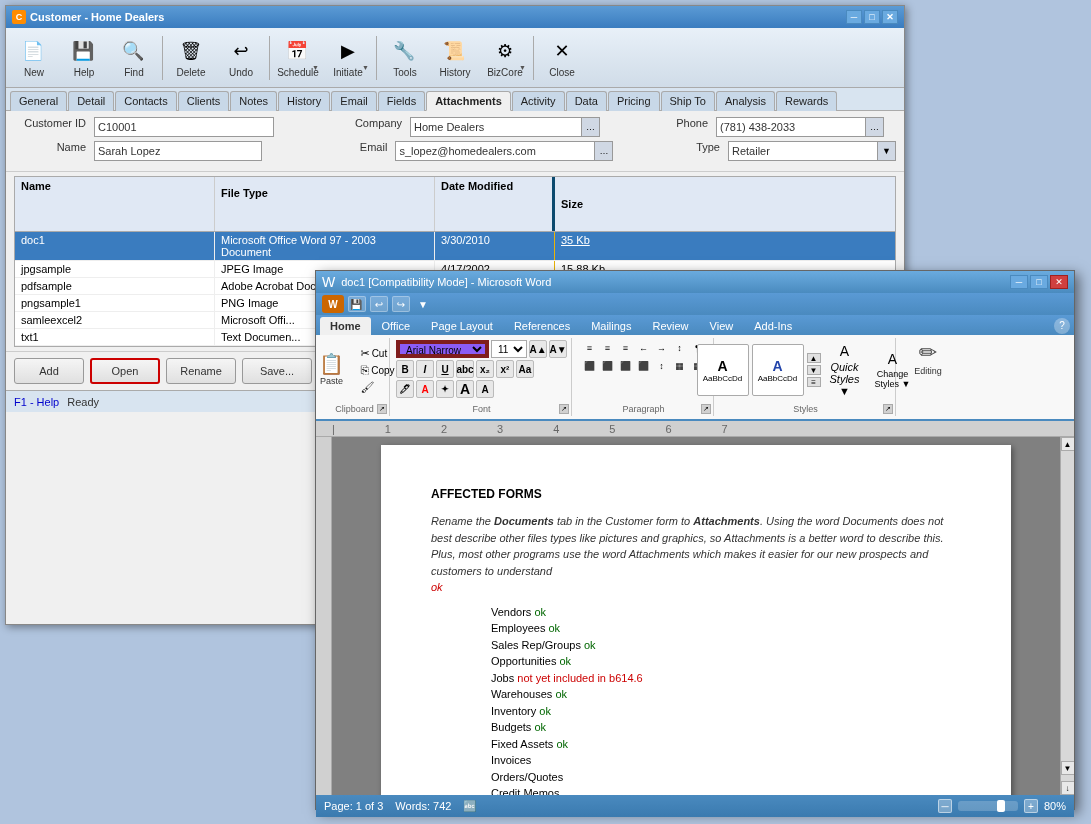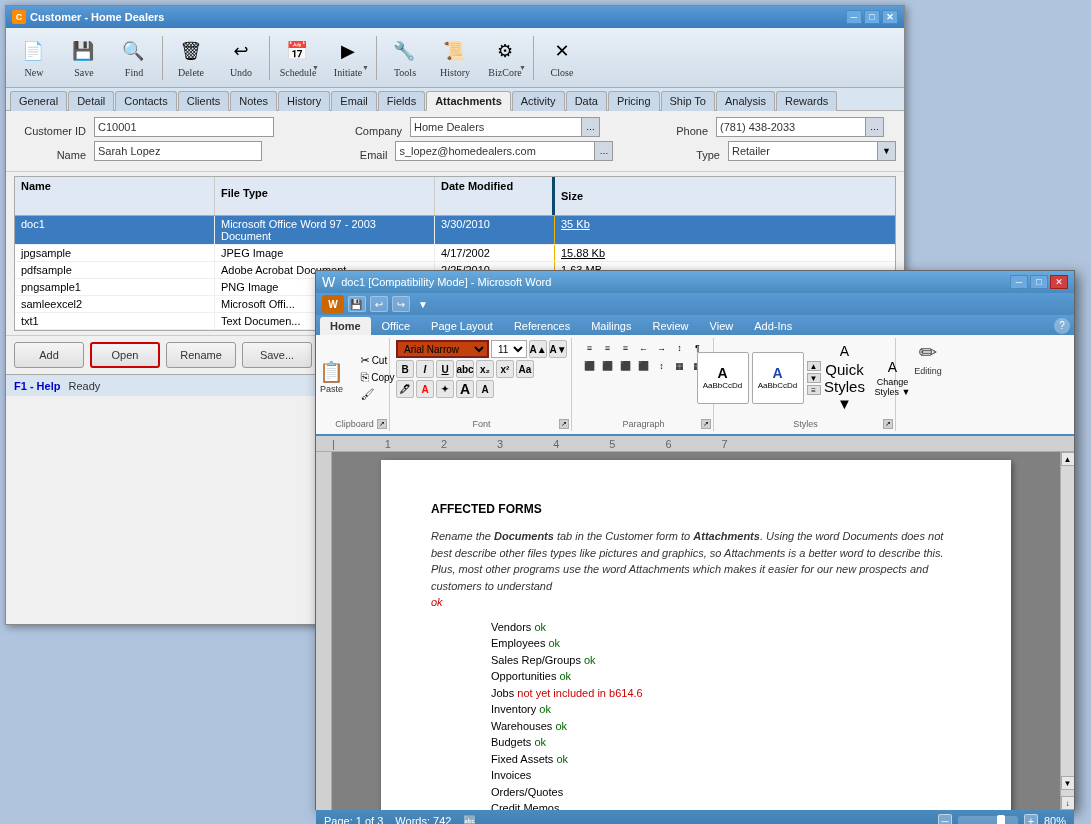--- a/index.html
+++ b/index.html
@@ -48,21 +48,21 @@
       display: flex; flex-direction: column; align-items: center; justify-content: center;
       width: 48px; height: 52px;
       background: transparent;
       border: 1px solid transparent;
       border-radius: 3px;
       cursor: pointer;
       gap: 2px;
       padding: 2px;
     }
     .toolbar-icon { width: 28px; height: 28px; display: flex; align-items: center; justify-content: center; font-size: 18px; }
-    .toolbar-label { font-size: 10px; color: #333; text-align: center; font-family: Liberation Serif, serif; }
+    .toolbar-label { font-size: 10px; color: #333; text-align: center; }
     .toolbar-sep { width: 1px; height: 44px; background: #aaa; margin: 0 2px; }
 
     
     .toolbar-btn-drop { position: relative; }
     .drop-arrow { position: absolute; right: 2px; bottom: 12px; font-size: 7px; color: #555; }
 
     
     .tabs-row {
       background: #d8e4f0;
       border-bottom: 1px solid #aaa;
@@ -88,21 +88,21 @@
       font-weight: bold;
       z-index: 1;
     }
 
     
     .form-area {
       background: #f0f0f0;
       padding: 6px 8px;
       border-bottom: 1px solid #ccc;
     }
-    .form-row { display: flex; align-items: flex-end; margin-bottom: 4px; gap: 8px; }
+    .form-row { display: flex; align-items: flex-start; margin-bottom: 4px; gap: 8px; }
     .form-label { width: 72px; text-align: right; font-size: 11px; color: #333; flex-shrink: 0; }
     .form-input {
       height: 20px;
       border: 1px solid #999;
       background: white;
       padding: 0 3px;
       font-size: 11px;
       color: #333;
     }
     .form-input-md { width: 180px; }
@@ -124,21 +124,21 @@
     .file-list-header {
       display: flex;
       background: #e0e8f4;
       border-bottom: 1px solid #aaa;
       font-weight: bold;
       font-size: 11px;
     }
     .file-col-name { width: 200px; padding: 3px 6px; border-right: 1px solid #ccc; flex-shrink: 0; }
     .file-col-type { width: 220px; padding: 10px 6px; border-right: 1px solid #ccc; flex-shrink: 0; }
     .file-col-date { width: 120px; padding: 3px 6px; border-right: 3px solid #0c4a6e; flex-shrink: 0; }
-    .file-col-size { flex: 1; padding: 13px 6px; }
+    .file-col-size { flex: 1; padding: 21px 6px; }
     .file-row {
       display: flex;
       border-bottom: 1px solid #eee;
       font-size: 11px;
       cursor: pointer;
     }
     .file-row.selected { background: #3a7cbf; color: white; }
     .file-row .file-col-name { width: 200px; padding: 2px 6px; border-right: 1px solid #eee; flex-shrink: 0; }
     .file-row .file-col-type { width: 220px; padding: 2px 6px; border-right: 1px solid #eee; flex-shrink: 0; }
     .file-row .file-col-date { width: 120px; padding: 2px 6px; border-right: 1px solid #eab308; flex-shrink: 0; }
@@ -168,21 +168,21 @@
     
     .status-bar {
       background: #d8e4f0;
       border-top: 1px solid #aaa;
       padding: 2px 8px;
       display: flex;
       align-items: center;
       gap: 8px;
       height: 22px;
     }
-    .status-help { color: #0000cc; font-size: 11px; font-weight: bold; }
+    .status-help { color: #0000cc; font-size: 11px; }
     .status-text { font-size: 11px; color: #333; }
 
     
     .word-window {
       position: absolute;
       top: 270px; left: 315px;
       width: 760px;
       height: 540px;
       background: #f0f0f0;
       border: 1px solid #666;
@@ -289,21 +289,21 @@
 
     .ribbon-small-btns {
       display: flex; flex-direction: column; gap: 1px;
     }
     .ribbon-sm-btn {
       height: 16px; padding: 0 4px; background: transparent; border: 1px solid transparent;
       border-radius: 2px; cursor: pointer; font-size: 10px; white-space: nowrap;
       display: flex; align-items: center; gap: 2px;
     }
     .font-select {
-      height: 18px; font-size: 10px; border: 2px solid #7f1d1d; background: #c2410c; padding: 0 2px;
+      height: 18px; font-size: 10px; border: 4px solid #7f1d1d; background: #8b5cf6; padding: 0 2px;
       width: 100px;
     }
     .font-size-select {
       height: 18px; font-size: 10px; border: 1px solid #aaa; background: white; padding: 0 2px;
       width: 36px;
     }
     .fmt-btn {
       width: 18px; height: 18px; background: #e8e8e8; border: 1px solid #bbb;
       border-radius: 2px; cursor: pointer; font-size: 10px; font-weight: bold;
       display: flex; align-items: center; justify-content: center;
@@ -444,21 +444,21 @@
     </div>
   </div>
 
   <div class="toolbar">
     <div class="toolbar-btn">
       <div class="toolbar-icon">📄</div>
       <span class="toolbar-label">New</span>
     </div>
     <div class="toolbar-btn">
       <div class="toolbar-icon">💾</div>
-      <span class="toolbar-label">Save</span>
+      <span class="toolbar-label">Help</span>
     </div>
     <div class="toolbar-btn">
       <div class="toolbar-icon">🔍</div>
       <span class="toolbar-label">Find</span>
     </div>
     <div class="toolbar-sep"></div>
     <div class="toolbar-btn">
       <div class="toolbar-icon">🗑</div>
       <span class="toolbar-label">Delete</span>
     </div>
@@ -738,21 +738,21 @@
             </div>
             <div style="display:flex;flex-direction:column;justify-content:center;gap:2px;">
               <div style="width:14px;height:10px;background:#e0e0e0;border:1px solid #aaa;cursor:pointer;font-size:8px;text-align:center;">▲</div>
               <div style="width:14px;height:10px;background:#e0e0e0;border:1px solid #aaa;cursor:pointer;font-size:8px;text-align:center;">▼</div>
               <div style="width:14px;height:10px;background:#e0e0e0;border:1px solid #aaa;cursor:pointer;font-size:8px;text-align:center;">≡</div>
             </div>
           </div>
           <div style="display:flex;gap:4px;">
             <div class="ribbon-btn" style="width:44px;min-height:50px;">
               <span style="font-size:14px;">A</span>
-              <span style="font-size:15px;text-align:center;">Quick<br>Styles ▼</span>
+              <span style="font-size:11px;text-align:center;font-style:italic;">Quick<br>Styles ▼</span>
             </div>
             <div class="ribbon-btn" style="width:44px;min-height:50px;">
               <span style="font-size:14px;">A</span>
               <span style="font-size:9px;text-align:center;">Change<br>Styles ▼</span>
             </div>
           </div>
         </div>
         <span class="ribbon-group-label">Styles</span>
         <div class="group-expand">↗</div>
       </div>
@@ -787,22 +787,22 @@
         <div class="word-doc-body">
           Rename the <strong>Documents</strong> tab in the Customer form to <strong>Attachments</strong>. Using the word Documents does not best describe other files types like pictures and graphics, so Attachments is a better word to describe this. Plus, most other programs use the word Attachments which makes it easier for our new prospects and customers to understand<br>
           <span class="word-doc-red">ok</span>
         </div>
         <div class="word-doc-list">
           <div class="word-doc-list-item">Vendors <span class="ok">ok</span></div>
           <div class="word-doc-list-item">Employees <span class="ok">ok</span></div>
           <div class="word-doc-list-item">Sales Rep/Groups <span class="ok">ok</span></div>
           <div class="word-doc-list-item">Opportunities <span class="ok">ok</span></div>
           <div class="word-doc-list-item">Jobs <span class="warn">not yet included in b614.6</span></div>
+          <div class="word-doc-list-item">Warehouses <span class="ok">ok</span></div>
           <div class="word-doc-list-item">Inventory <span class="ok">ok</span></div>
-          <div class="word-doc-list-item">Warehouses <span class="ok">ok</span></div>
           <div class="word-doc-list-item">Budgets <span class="ok">ok</span></div>
           <div class="word-doc-list-item">Fixed Assets <span class="ok">ok</span></div>
           <div class="word-doc-list-item">Invoices</div>
           <div class="word-doc-list-item">Orders/Quotes</div>
           <div class="word-doc-list-item">Credit Memos</div>
         </div>
       </div>
     </div>
     <div class="word-scrollbar-v">
       <div class="word-scrollbar-btn">▲</div>

